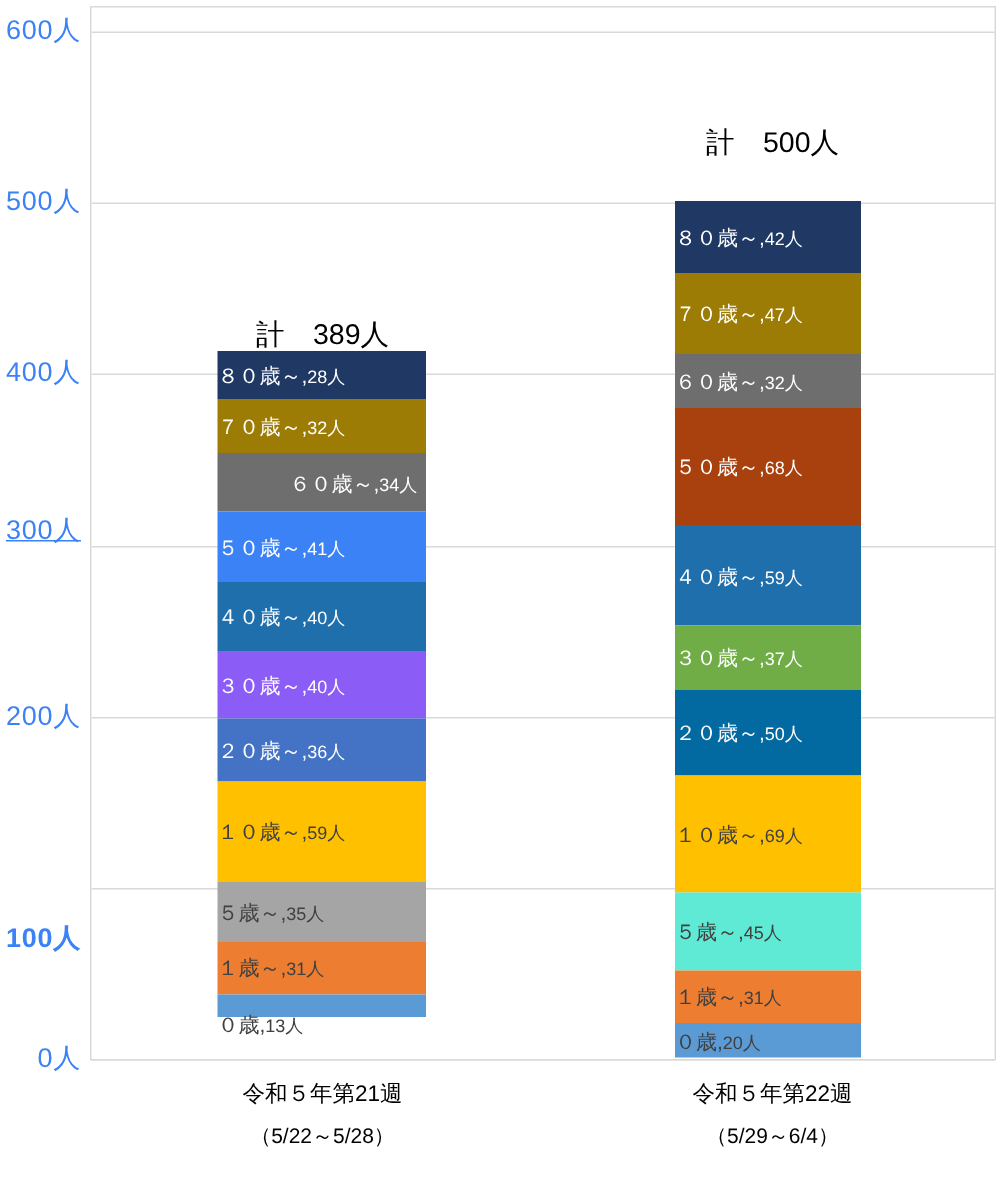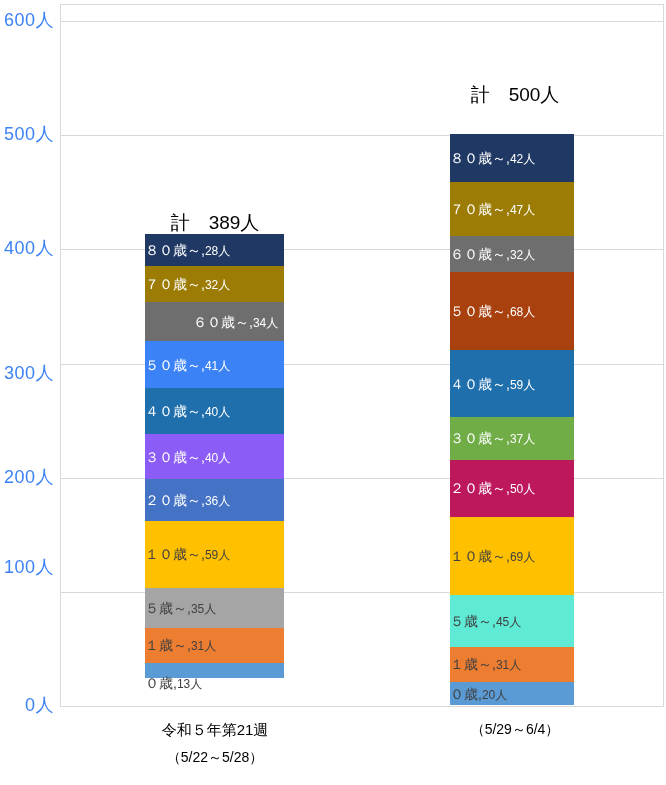--- a/index.html
+++ b/index.html
@@ -106,23 +106,23 @@
   .x-cat .line1 { display: block; margin-bottom: 13px; }
   .x-cat .line2 { display: block; font-size: 14px; }
 </style>
 </head>
 <body>
 
 <div id="chart-root">
 
   <div id="y-axis">
       <div class="y-tick-label" style="top: 705px;">0人</div>
-      <div class="y-tick-label" style="top: 567px;">100人</div>
+      <div class="y-tick-label" style="top: 625px; font-weight: bold;">100人</div>
       <div class="y-tick-label" style="top: 476.667px;">200人</div>
-      <div class="y-tick-label" style="top: 373px;">300人</div>
+      <div class="y-tick-label" style="top: 353px; text-decoration: underline;">300人</div>
       <div class="y-tick-label" style="top: 248.333px;">400人</div>
       <div class="y-tick-label" style="top: 134.167px;">500人</div>
       <div class="y-tick-label" style="top: 20px;">600人</div>
     </div>
 
   <div id="plot-area">
       <div class="gridline" style="top: 701px;"></div>
       <div class="gridline" style="top: 586.833px;"></div>
       <div class="gridline" style="top: 472.667px;"></div>
       <div class="gridline" style="top: 358.5px;"></div>
@@ -183,33 +183,34 @@
       </div>
       <div class="seg" style="height: 77.6333px; background: rgb(168, 65, 14);">
         <span class="seg-label" style="color: rgb(255, 255, 255);"><span>５０歳～,</span><span class="num">68人</span></span>
       </div>
       <div class="seg" style="height: 67.3583px; background: rgb(31, 111, 173);">
         <span class="seg-label" style="color: rgb(255, 255, 255);"><span>４０歳～,</span><span class="num">59人</span></span>
       </div>
       <div class="seg" style="height: 42.2417px; background: rgb(112, 173, 71);">
         <span class="seg-label" style="color: rgb(255, 255, 255);"><span>３０歳～,</span><span class="num">37人</span></span>
       </div>
-      <div class="seg" style="height: 57.0833px; background: #be185d;">
+      <div class="seg" style="height: 57.0833px; background: #0369a1;">
         <span class="seg-label" style="color: rgb(255, 255, 255);"><span>２０歳～,</span><span class="num">50人</span></span>
       </div>
       <div class="seg" style="height: 78.775px; background: rgb(255, 192, 0);">
         <span class="seg-label" style="color: rgb(64, 64, 64);"><span>１０歳～,</span><span class="num">69人</span></span>
       </div>
       <div class="seg" style="height: 51.375px; background: #5eead4;">
         <span class="seg-label" style="color: rgb(64, 64, 64);"><span>５歳～,</span><span class="num">45人</span></span>
       </div>
       <div class="seg" style="height: 35.3917px; background: rgb(237, 125, 49);">
         <span class="seg-label" style="color: rgb(64, 64, 64);"><span>１歳～,</span><span class="num">31人</span></span>
       </div>
       <div class="seg" style="height: 22.8333px; background: rgb(91, 155, 213);">
         <span class="seg-label" style="color: rgb(64, 64, 64);"><span>０歳,</span><span class="num">20人</span></span>
       </div>
     </div>
     <div class="total-label" style="left: 380px; width: 270px; top: 82px;">計　500人</div>
     <div class="x-cat" style="left: 380px; width: 270px; top: 722px;">
+      <span class="line1">令和５年第22週</span>
       <span class="line2">（5/29～6/4）</span>
     </div>
   </div>
 
 </body></html>

